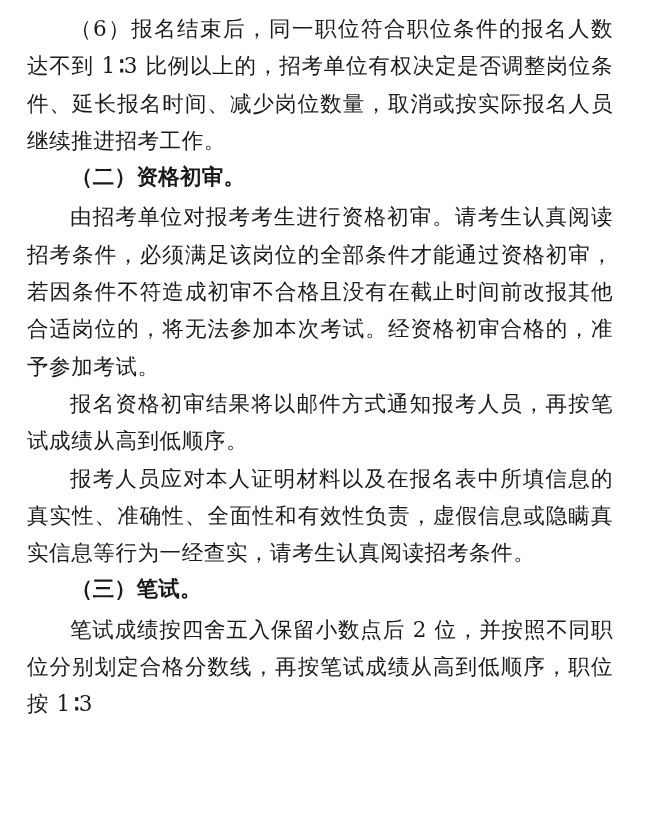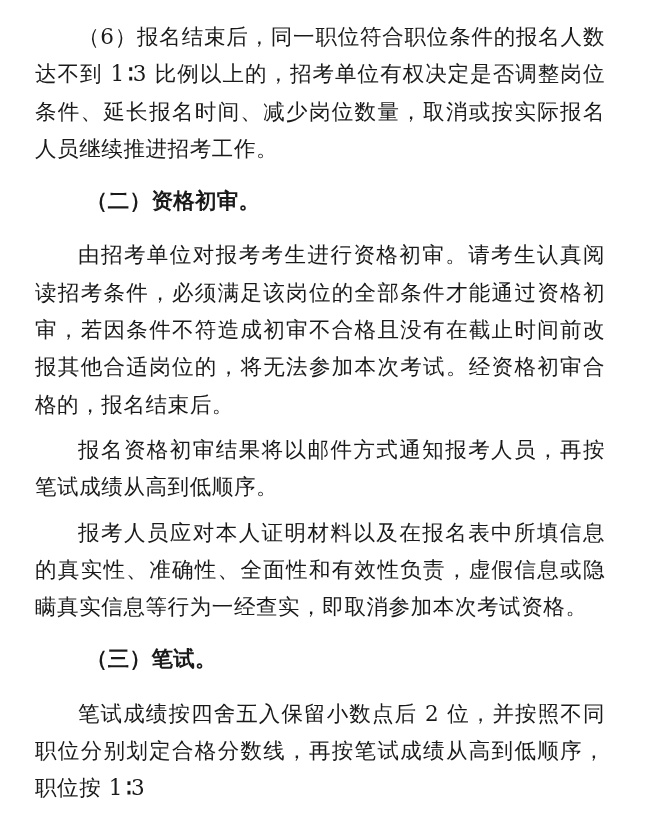--- a/index.html
+++ b/index.html
@@ -20,35 +20,35 @@
       width: 586px;
       font-family: "DejaVu Serif", "Liberation Serif", serif;
       font-size: 21.5px;
       color: #1a1a1a;
       line-height: 37.3px;
       text-align: justify;
       text-justify: inter-character;
       letter-spacing: 0.6px;
     }
     .para {
-      margin: 8px;
+      margin: 0;
       text-indent: 2em;
     }
     .heading {
-      margin: 16px;
+      margin: 1px;
       text-indent: 2em;
       font-weight: bold;
-      font-family: Liberation Sans, sans-serif;
+      font-family: Liberation Mono, monospace;
       letter-spacing: 0.3px;
     }
   </style>
 </head>
 <body>
 
 <div class="page">
   <p class="para">（6）报名结束后，同一职位符合职位条件的报名人数达不到 1∶3 比例以上的，招考单位有权决定是否调整岗位条件、延长报名时间、减少岗位数量，取消或按实际报名人员继续推进招考工作。</p>
   <p class="heading">（二）资格初审。</p>
-  <p class="para">由招考单位对报考考生进行资格初审。请考生认真阅读招考条件，必须满足该岗位的全部条件才能通过资格初审，若因条件不符造成初审不合格且没有在截止时间前改报其他合适岗位的，将无法参加本次考试。经资格初审合格的，报名结束后。</p>
+  <p class="para">由招考单位对报考考生进行资格初审。请考生认真阅读招考条件，必须满足该岗位的全部条件才能通过资格初审，若因条件不符造成初审不合格且没有在截止时间前改报其他合适岗位的，将无法参加本次考试。经资格初审合格的，准予参加考试。</p>
   <p class="para">报名资格初审结果将以邮件方式通知报考人员，再按笔试成绩从高到低顺序。</p>
-  <p class="para">报考人员应对本人证明材料以及在报名表中所填信息的真实性、准确性、全面性和有效性负责，虚假信息或隐瞒真实信息等行为一经查实，即取消参加本次考试资格。</p>
+  <p class="para">报考人员应对本人证明材料以及在报名表中所填信息的真实性、准确性、全面性和有效性负责，虚假信息或隐瞒真实信息等行为一经查实，请考生认真阅读招考条件。</p>
   <p class="heading">（三）笔试。</p>
   <p class="para">笔试成绩按四舍五入保留小数点后 2 位，并按照不同职位分别划定合格分数线，再按笔试成绩从高到低顺序，职位按 1∶3</p>
 </div>
 
 </body></html>

